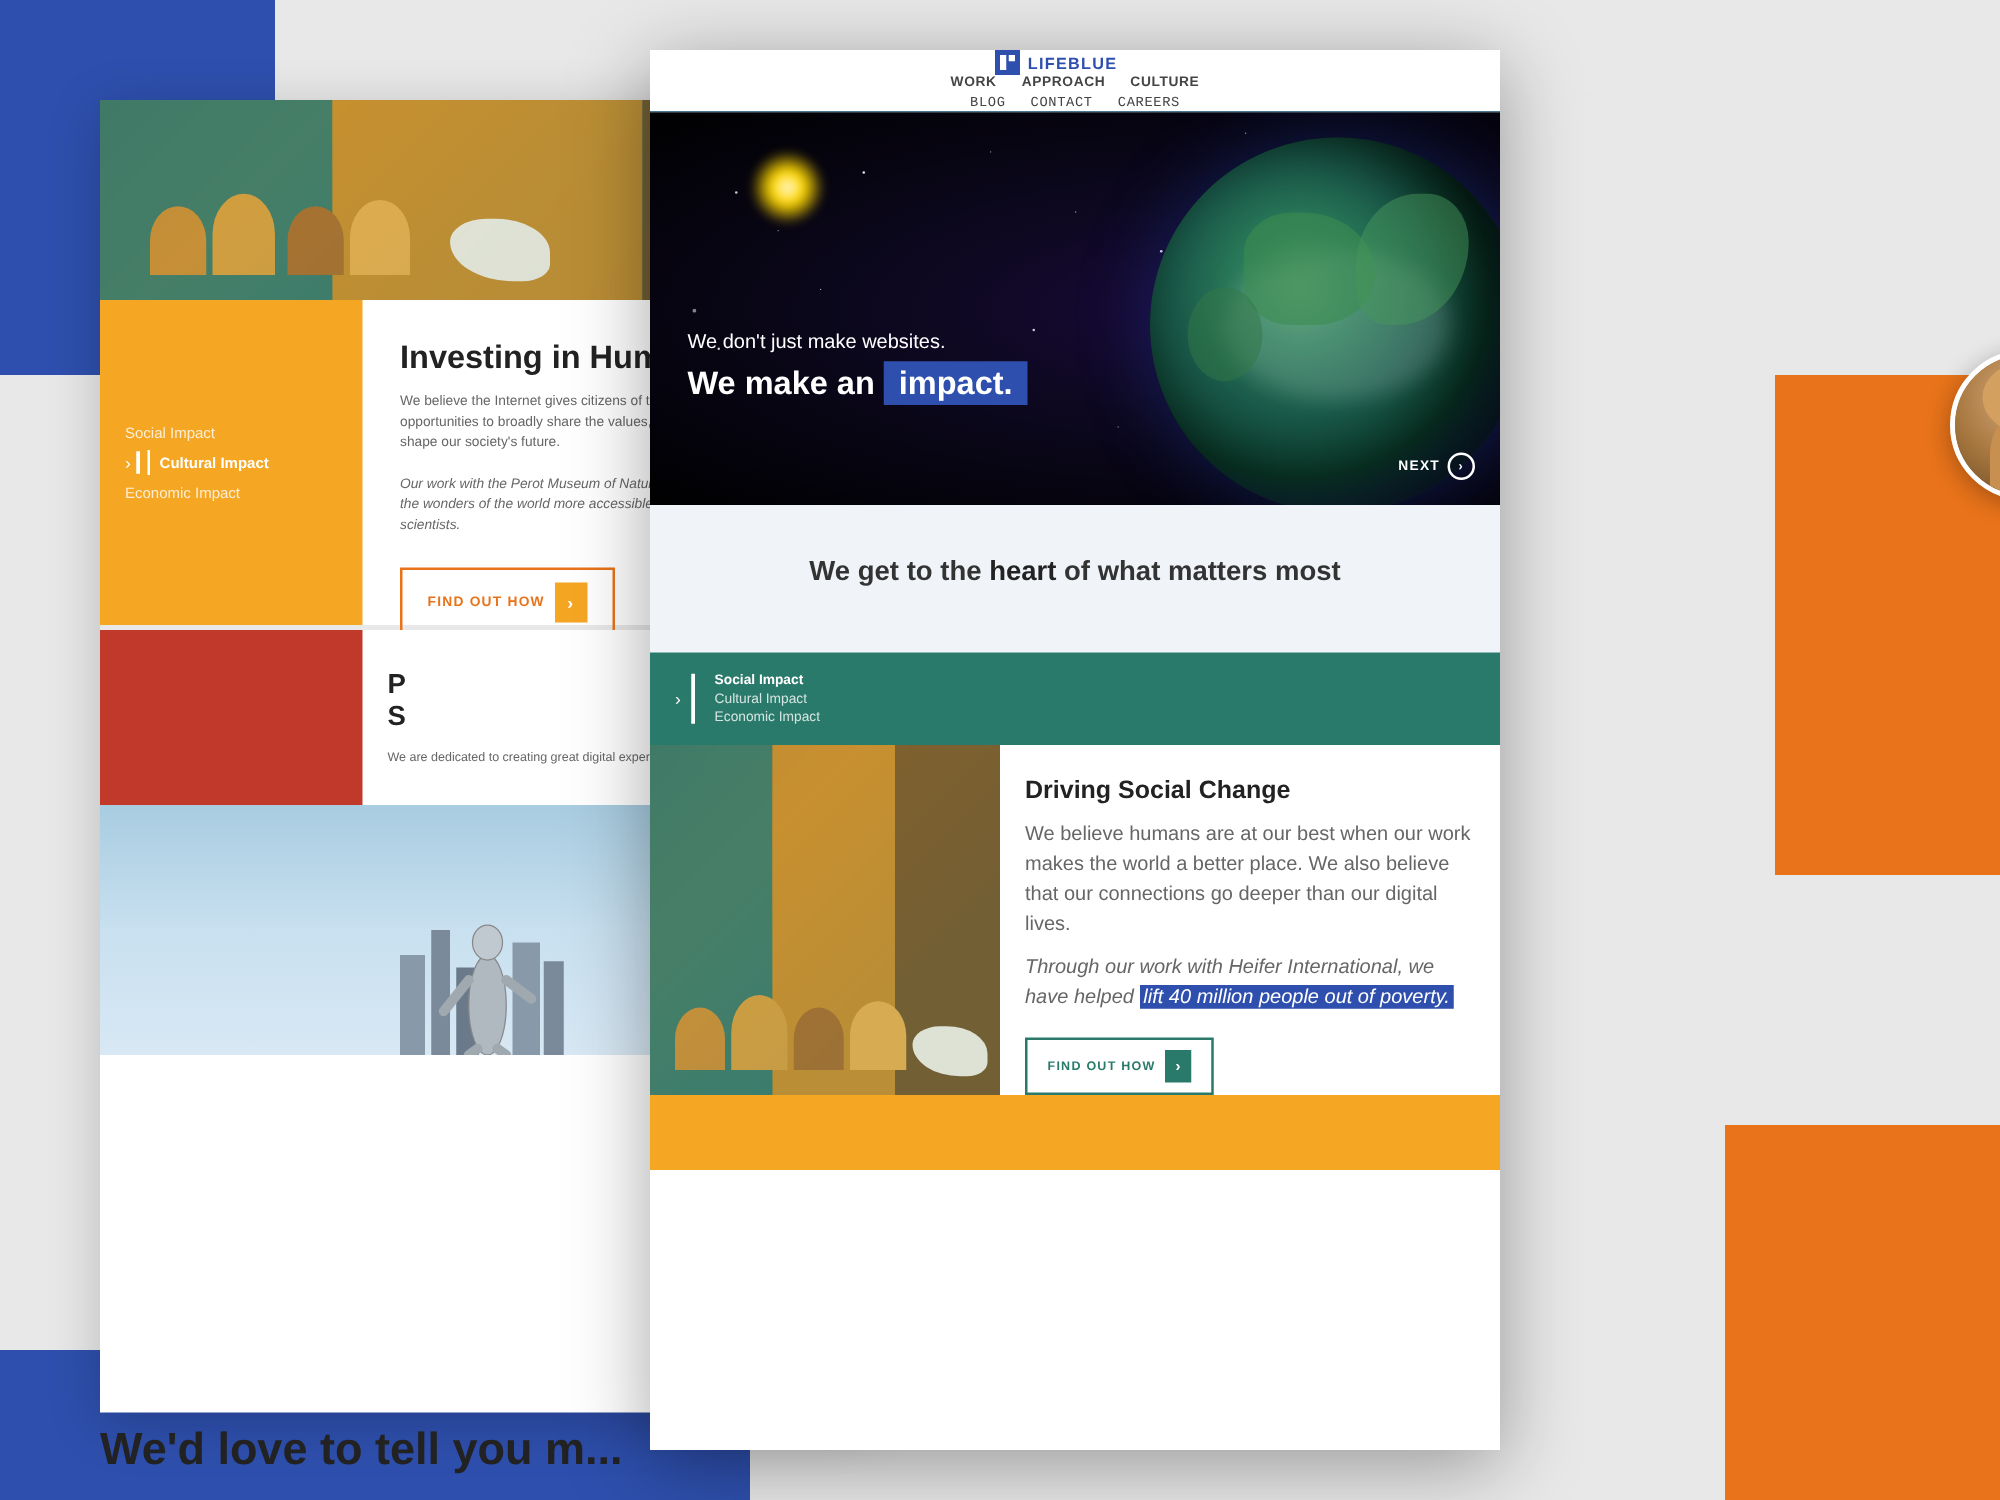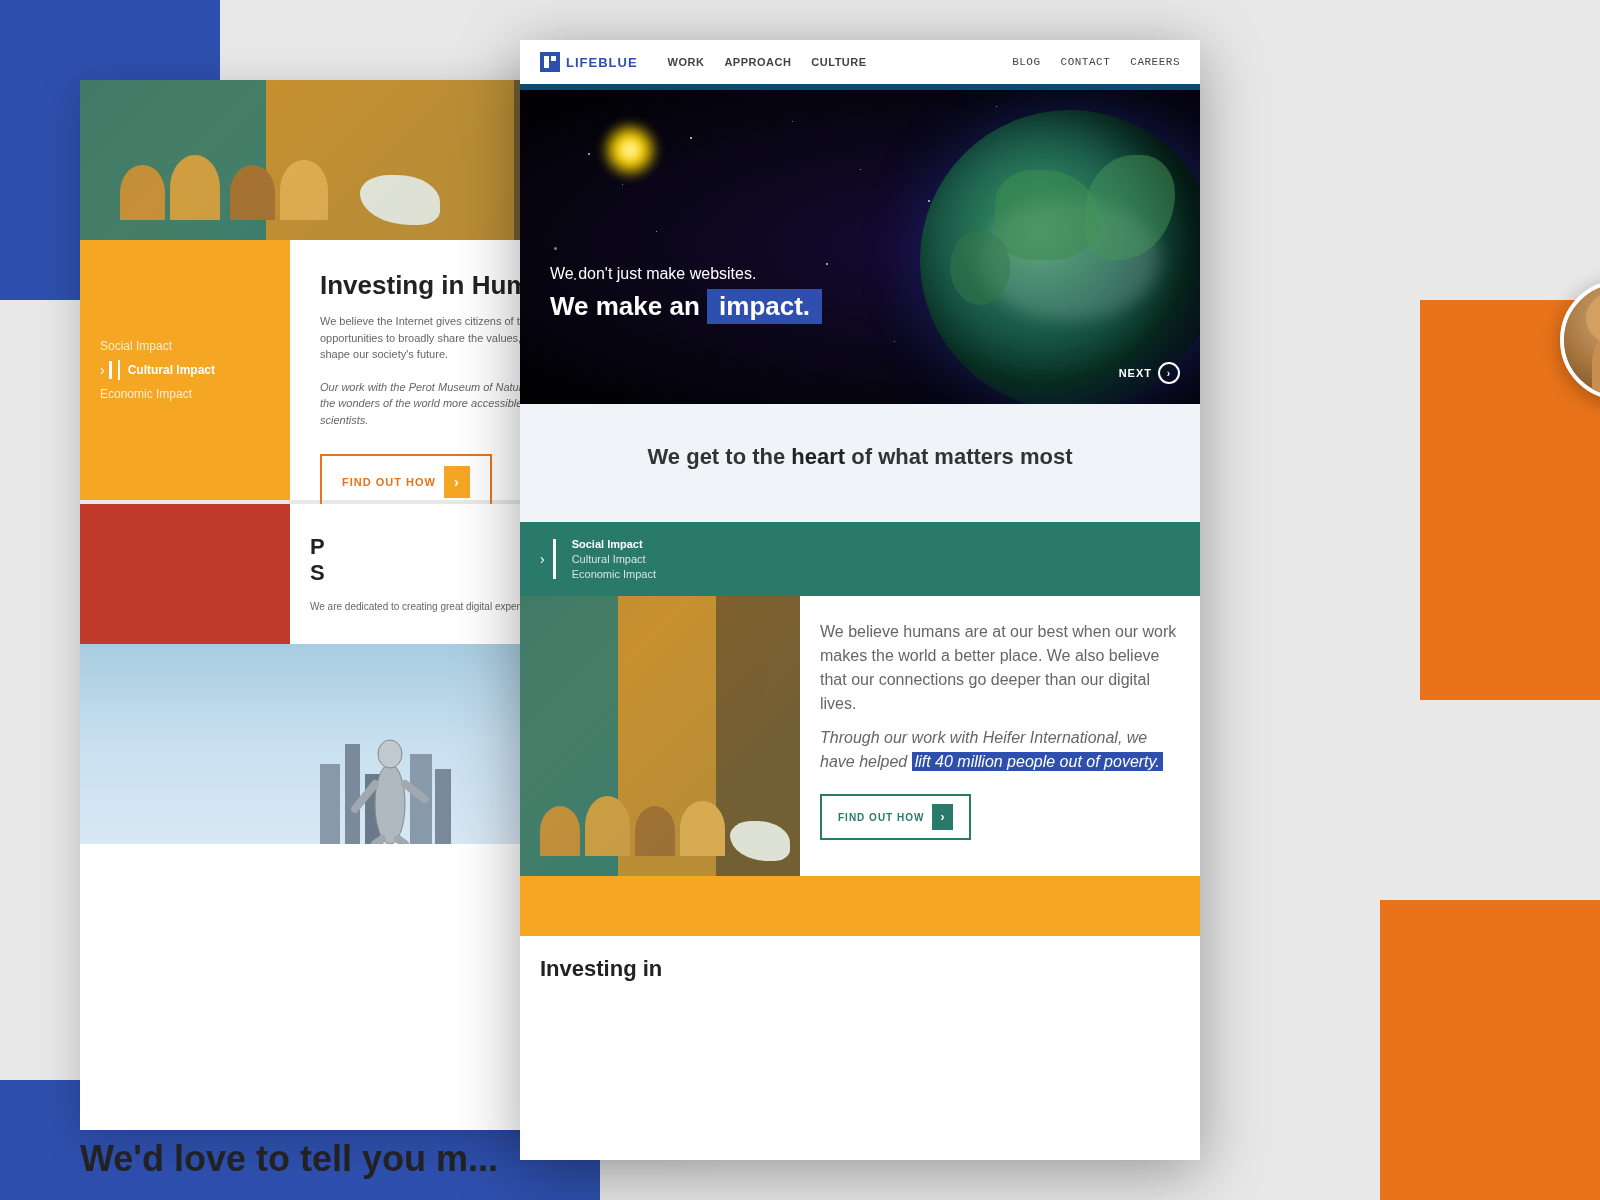--- a/index.html
+++ b/index.html
@@ -43,21 +43,21 @@
     .red-strip .sidebar-nav .nav-item { color: rgba(255,255,255,0.7); }
     .red-strip .sidebar-nav .nav-item.active { color: #fff; }
 
     
     .bottom-img { height: 220px; background: linear-gradient(135deg, #87CEEB 0%, #b0d4e8 50%, #d0e8f0 100%); position: relative; overflow: hidden; }
 
     
     .front-page { position: absolute; top: 40px; left: 520px; width: 680px; height: 1120px; background: #fff; box-shadow: 0 12px 60px rgba(0,0,0,0.35); z-index: 5; }
 
     
-    .navbar { display: flex; align-items: center; height: 50px; background: #fff; padding: 10px 20px; border-bottom: 6px solid #0c4a6e; }
+    .navbar { display: flex; align-items: center; height: 50px; background: #fff; padding: 0 20px; border-bottom: 1px solid #0c4a6e; flex-direction: column; }
     .logo { display: flex; align-items: center; gap: 6px; margin-right: 30px; }
     .logo-icon { width: 20px; height: 20px; background: #2e4fad; display: flex; align-items: center; justify-content: center; }
     .logo-icon svg { width: 16px; height: 16px; }
     .logo-text { font-size: 13px; font-weight: bold; color: #2e4fad; letter-spacing: 1px; }
     .nav-links { display: flex; gap: 20px; flex: 1; }
     .nav-links a { font-size: 11px; font-weight: bold; color: #444; text-decoration: none; letter-spacing: 0.5px; }
     .nav-right { display: flex; gap: 20px; }
     .nav-right a { font-size: 11px; color: #444; text-decoration: none; letter-spacing: 0.5px; font-family: Liberation Mono, monospace; }
 
     
@@ -320,36 +320,34 @@
           <div style="position:absolute;bottom:20px;left:20px;width:40px;height:50px;border-radius:50% 50% 0 0;background:#c8903a;"></div>
           <div style="position:absolute;bottom:20px;left:65px;width:45px;height:60px;border-radius:50% 50% 0 0;background:#d4a042;"></div>
           <div style="position:absolute;bottom:20px;left:115px;width:40px;height:50px;border-radius:50% 50% 0 0;background:#a87030;"></div>
           <div style="position:absolute;bottom:20px;left:160px;width:45px;height:55px;border-radius:50% 50% 0 0;background:#e8b050;"></div>
           <div style="position:absolute;bottom:15px;left:210px;width:60px;height:40px;background:#f0ede0;border-radius:40% 60% 30% 70%;"></div>
         </div>
       </div>
     </div>
 
     <div class="driving-content">
+      <h3>Driving Social Change</h3>
       <p>We believe humans are at our best when our work makes the world a better place. We also believe that our connections go deeper than our digital lives.</p>
       <p class="driving-quote">
         Through our work with Heifer International, we have helped <span class="highlight">lift 40 million people out of poverty.</span>
       </p>
       <div class="driving-find-btn">
         <span>FIND OUT HOW</span>
         <span class="arrow-box">›</span>
       </div>
     </div>
   </div>
 
   <div class="yellow-strip-bottom"></div>
 
-  <div class="investing-section">
-    <h2>Investing in</h2>
-  </div>
 
 </div>
 
 <div class="person-thumb">
   <div style="width:100%;height:100%;background:radial-gradient(circle at 45% 30%,#d4a878 0%,#a87840 50%,#6a4820 100%);border-radius:50%;overflow:hidden;position:relative;">
     <div style="position:absolute;bottom:0;left:25%;width:50%;height:60%;background:#c89050;border-radius:50% 50% 0 0;"></div>
     <div style="position:absolute;top:5%;left:20%;width:60%;height:50%;background:#d4a060;border-radius:50%;"></div>
   </div>
 </div>
 

